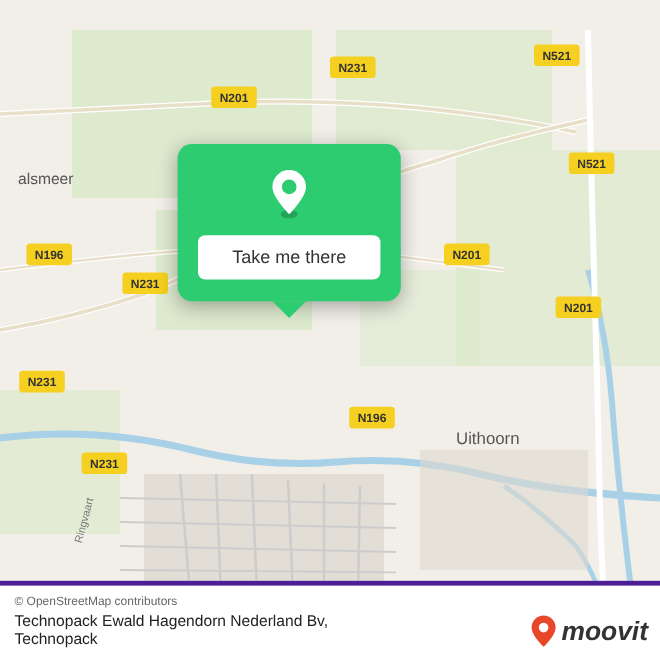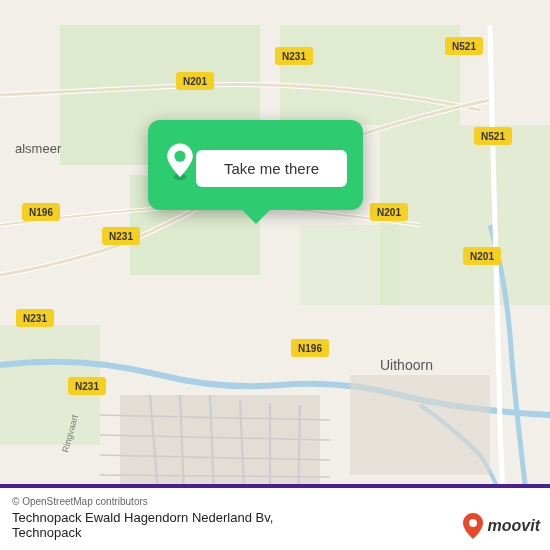--- a/index.html
+++ b/index.html
@@ -33,26 +33,26 @@
       inset: 0;
       width: 100%;
       height: 100%;
     }
 
     
     .popup-card {
       position: absolute;
       top: 120px;
       left: 148px;
-      width: 215px;
+      width: 186px;
       background: #2ecc71;
       border-radius: 12px;
       padding: 20px 16px 18px;
       display: flex;
-      flex-direction: row;
+      flex-direction: column;
       align-items: center;
       box-shadow: 0 4px 16px rgba(0,0,0,0.3);
       z-index: 10;
     }
 
     .popup-card::after {
       content: '';
       position: absolute;
       bottom: -14px;
       left: 50%;
@@ -113,21 +113,21 @@
       align-items: center;
       gap: 4px;
     }
 
     .moovit-logo-pin {
       width: 22px;
       height: 28px;
     }
 
     .moovit-text {
-      font-size: 16px;
+      font-size: 22px;
       font-weight: bold;
       color: #333;
       font-style: italic;
     }
   </style>
 </head>
 <body>
 
 <div id="map-container">
   <div class="map-bg"></div>

